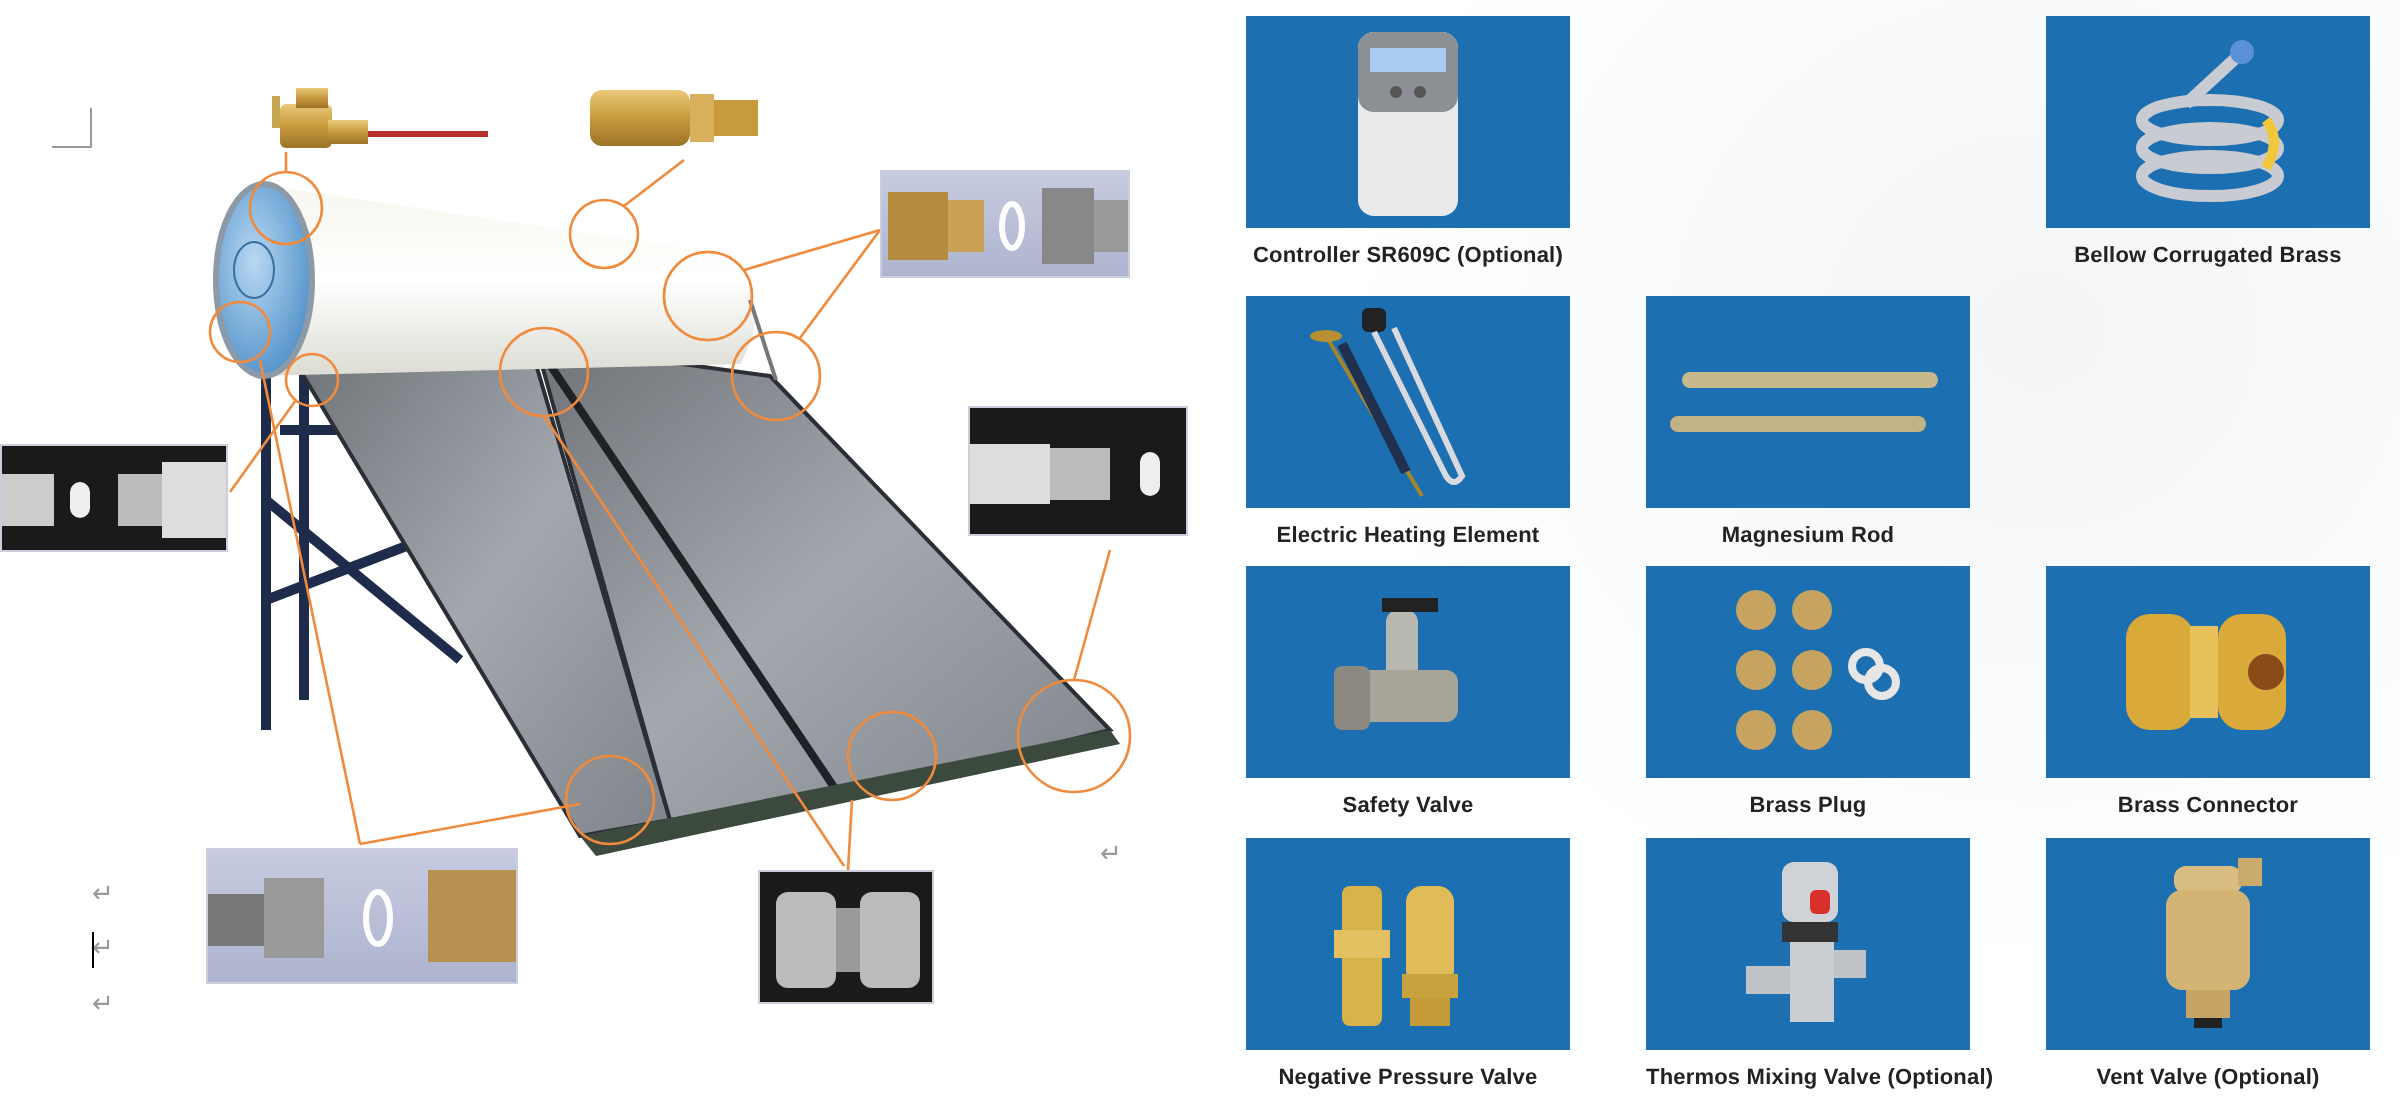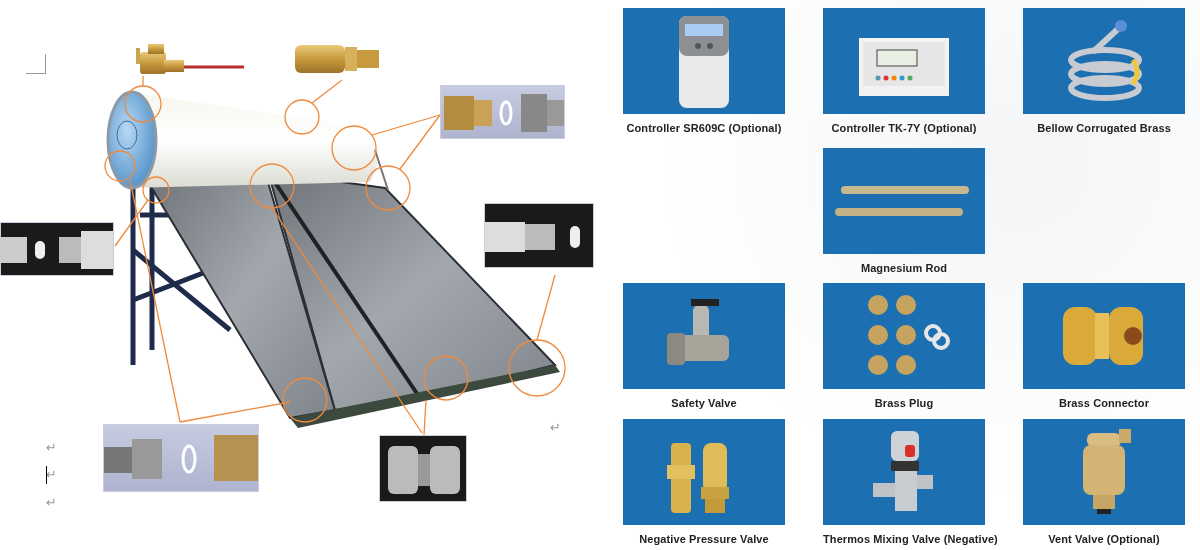--- a/index.html
+++ b/index.html
@@ -158,51 +158,48 @@
       <svg width="162" height="106">
           <rect x="56" y="8" width="50" height="92" rx="8" fill="#e9eaec"></rect>
           <rect x="56" y="8" width="50" height="40" rx="8" fill="#8c8f94"></rect>
           <rect x="62" y="16" width="38" height="12" fill="#a9cdf2"></rect>
           <circle cx="75" cy="38" r="3" fill="#555"></circle>
           <circle cx="87" cy="38" r="3" fill="#555"></circle>
         </svg>
     </div>
     <div class="tile-label">Controller SR609C (Optional)</div>
   </div>
-  <div class="tile" style="left:213px;top:8px">
-    <div class="tile-img">
-      <svg width="162" height="106">
-          <rect x="36" y="30" width="90" height="58" fill="#f2f2f2"></rect>
-          <rect x="40" y="34" width="82" height="44" fill="#e6e6e6"></rect>
-          <rect x="54" y="42" width="40" height="16" fill="#e8efe2" stroke="#444"></rect>
-          <circle cx="55" cy="70" r="2.5" fill="#59a"></circle>
-          <circle cx="63" cy="70" r="2.5" fill="#d33"></circle>
-          <circle cx="71" cy="70" r="2.5" fill="#e80"></circle>
-          <circle cx="79" cy="70" r="2.5" fill="#39c"></circle>
-          <circle cx="87" cy="70" r="2.5" fill="#5a5"></circle>
-        </svg>
-    </div>
-    <div class="tile-label">Controller TK-7Y (Optional)</div>
-  </div>
   <div class="tile" style="left:413px;top:8px">
     <div class="tile-img">
       <svg width="162" height="106">
           <g fill="none" stroke="#c8ccd2" stroke-width="6">
             <ellipse cx="82" cy="52" rx="34" ry="10"></ellipse>
             <ellipse cx="82" cy="66" rx="34" ry="10"></ellipse>
             <ellipse cx="82" cy="80" rx="34" ry="10"></ellipse>
             <line x1="70" y1="44" x2="96" y2="20"></line>
           </g>
           <circle cx="98" cy="18" r="6" fill="#5b8fd6"></circle>
           <path d="M110 52 q8 10 0 24" stroke="#f2c83a" stroke-width="5" fill="none"></path>
         </svg>
     </div>
     <div class="tile-label">Bellow Corrugated Brass</div>
   </div>
 
+  <div class="tile" style="left:13px;top:148px">
+    <div class="tile-img">
+      <svg width="162" height="106">
+          <line x1="40" y1="20" x2="88" y2="100" stroke="#a4852c" stroke-width="2"></line>
+          <ellipse cx="40" cy="20" rx="8" ry="3" fill="#b8902f"></ellipse>
+          <path d="M48 24 q20 40 32 64" stroke="#223050" stroke-width="5" fill="none"></path>
+          <rect x="58" y="6" width="12" height="12" rx="3" fill="#222"></rect>
+          <path d="M64 18 L100 90 q4 6 8 0 L74 16" stroke="#d8dade" stroke-width="3" fill="none"></path>
+        </svg>
+    </div>
+    <div class="tile-label">Electric Heating Element</div>
+  </div>
   <div class="tile" style="left:213px;top:148px">
     <div class="tile-img">
       <svg width="162" height="106">
           <rect x="18" y="38" width="128" height="8" rx="4" fill="#c8b88e"></rect>
           <rect x="12" y="60" width="128" height="8" rx="4" fill="#c2b286"></rect>
         </svg>
     </div>
     <div class="tile-label">Magnesium Rod</div>
   </div>
 
@@ -262,21 +259,21 @@
     <div class="tile-img">
       <svg width="162" height="106">
           <rect x="68" y="12" width="28" height="30" rx="6" fill="#cfd3d8"></rect>
           <rect x="82" y="26" width="10" height="12" rx="3" fill="#d9302c"></rect>
           <rect x="68" y="42" width="28" height="10" fill="#333"></rect>
           <rect x="72" y="52" width="22" height="40" fill="#c9ccd0"></rect>
           <rect x="50" y="64" width="22" height="14" fill="#bfc3c8"></rect>
           <rect x="94" y="56" width="16" height="14" fill="#bfc3c8"></rect>
         </svg>
     </div>
-    <div class="tile-label">Thermos Mixing Valve (Negative)</div>
+    <div class="tile-label">Thermos Mixing Valve (Optional)</div>
   </div>
   <div class="tile" style="left:413px;top:419px">
     <div class="tile-img">
       <svg width="162" height="106">
           <rect x="64" y="14" width="34" height="14" rx="6" fill="#d8bc82"></rect>
           <rect x="96" y="10" width="12" height="14" fill="#c9aa6a"></rect>
           <rect x="60" y="26" width="42" height="50" rx="8" fill="#d4b474"></rect>
           <rect x="70" y="76" width="22" height="14" fill="#c6a564"></rect>
           <rect x="74" y="90" width="14" height="5" fill="#222"></rect>
         </svg>

